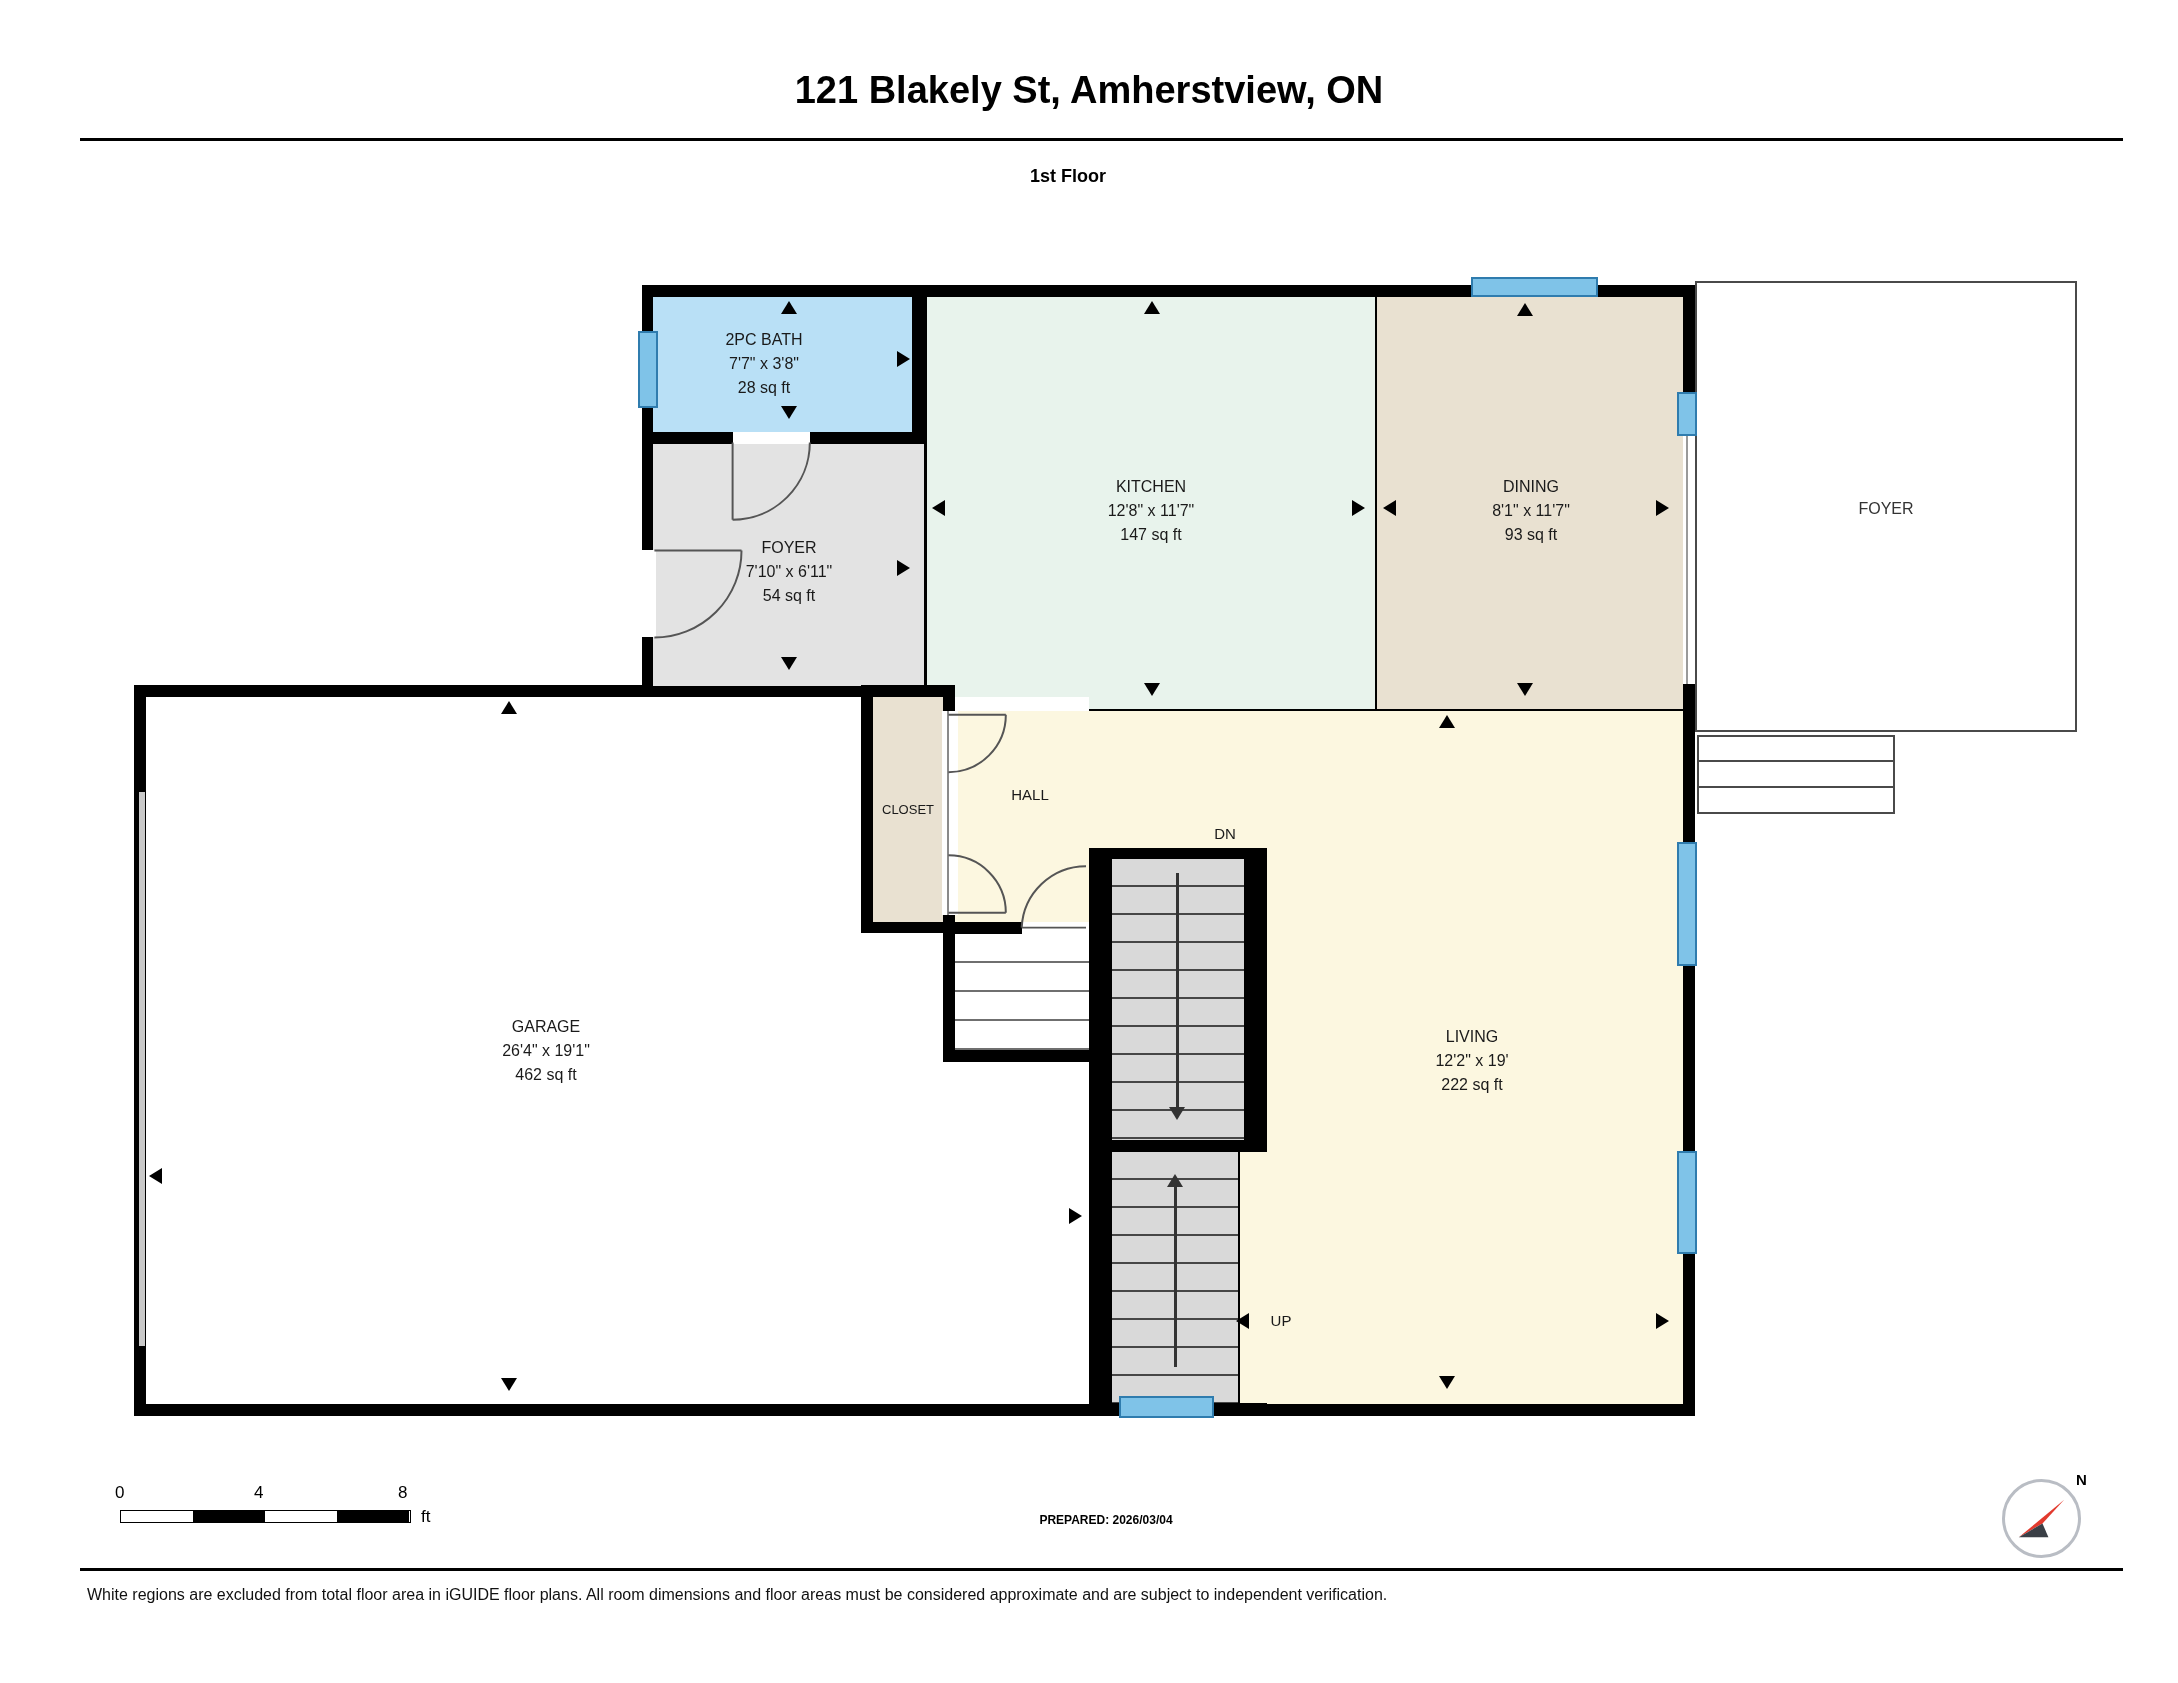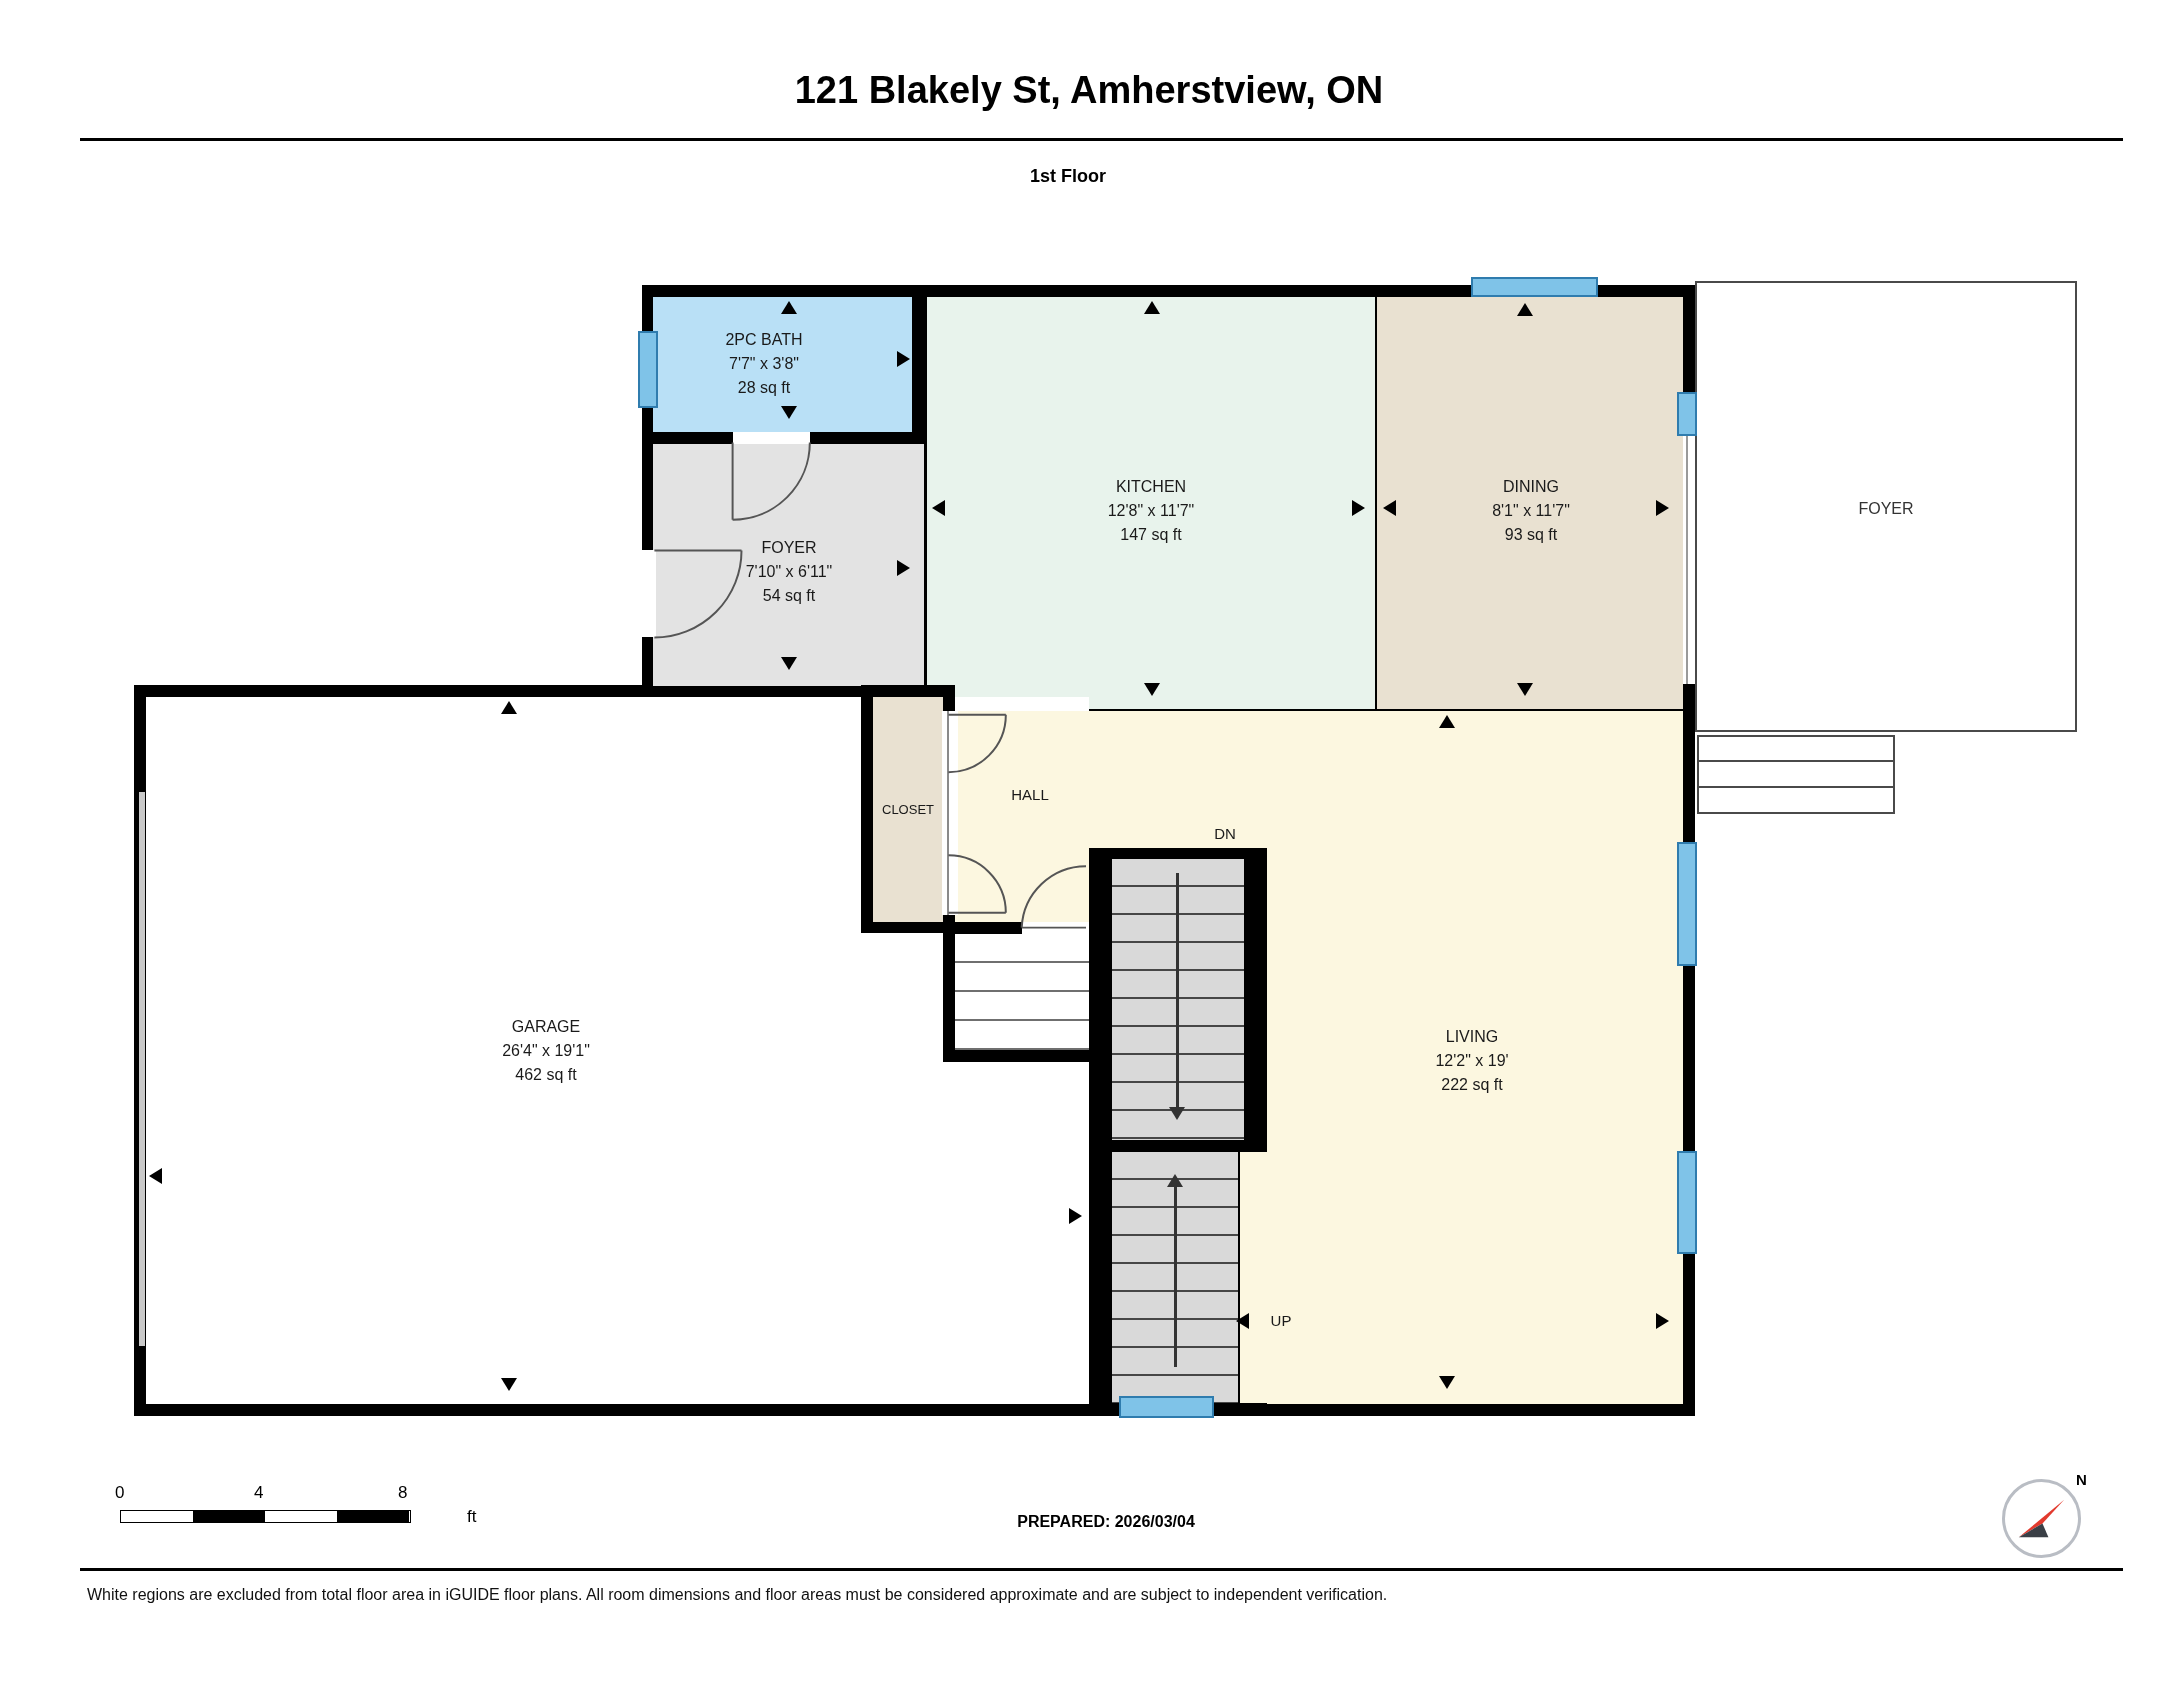--- a/index.html
+++ b/index.html
@@ -28,23 +28,23 @@
            font-size: 38px; font-weight: bold; color: #000; white-space: nowrap; }
   .hr { position: absolute; background: #000; }
   .flabel { position: absolute; left: 1000px; top: 158px; width: 106px; text-align: right;
             font-size: 18px; font-weight: bold; line-height: 36px; }
   .fareas { position: absolute; left: 1129px; top: 158px; font-size: 18px; line-height: 36px; }
   .scalegroup { position: absolute; left: 120px; top: 1483px; width: 356px; height: 59px; font-size: 17px; }
   .tick { position: absolute; top: 0; }
   .bar { position: absolute; left: 0; top: 27px; width: 291px; height: 13px; border: 1px solid #000; display: flex; }
   .seg { width: 72px; height: 100%; }
   .seg.b { background: #000; } .seg.w { background: #fff; }
-  .unit { position: absolute; left: 301px; top: 24px; margin-left: 46px; }
+  .unit { position: absolute; left: 301px; top: 24px; }
   .prepared { position: absolute; left: 1106px; top: 1513px; transform: translateX(-50%);
-              font-size: 16px; font-weight: 600; }
+              font-size: 12px; font-weight: 600; }
   .compass { position: absolute; left: 2002px; top: 1479px; width: 79px; height: 79px;
              border: 3px solid #b9bdc4; border-radius: 50%; background: #fff; }
   .north { position: absolute; left: 2076px; top: 1471px; font-size: 15px; font-weight: bold; }
   .disclaimer { position: absolute; left: 87px; top: 1586px; font-size: 16px; color: #111; white-space: nowrap; }
   .watermark { position: absolute; left: 50%; transform: translateX(-50%); top: 1624px;
                font-size: 46px; font-weight: 600; letter-spacing: 8px; color: #cbcbcb; white-space: nowrap; }
 </style>
 </head>
 <body>
 

